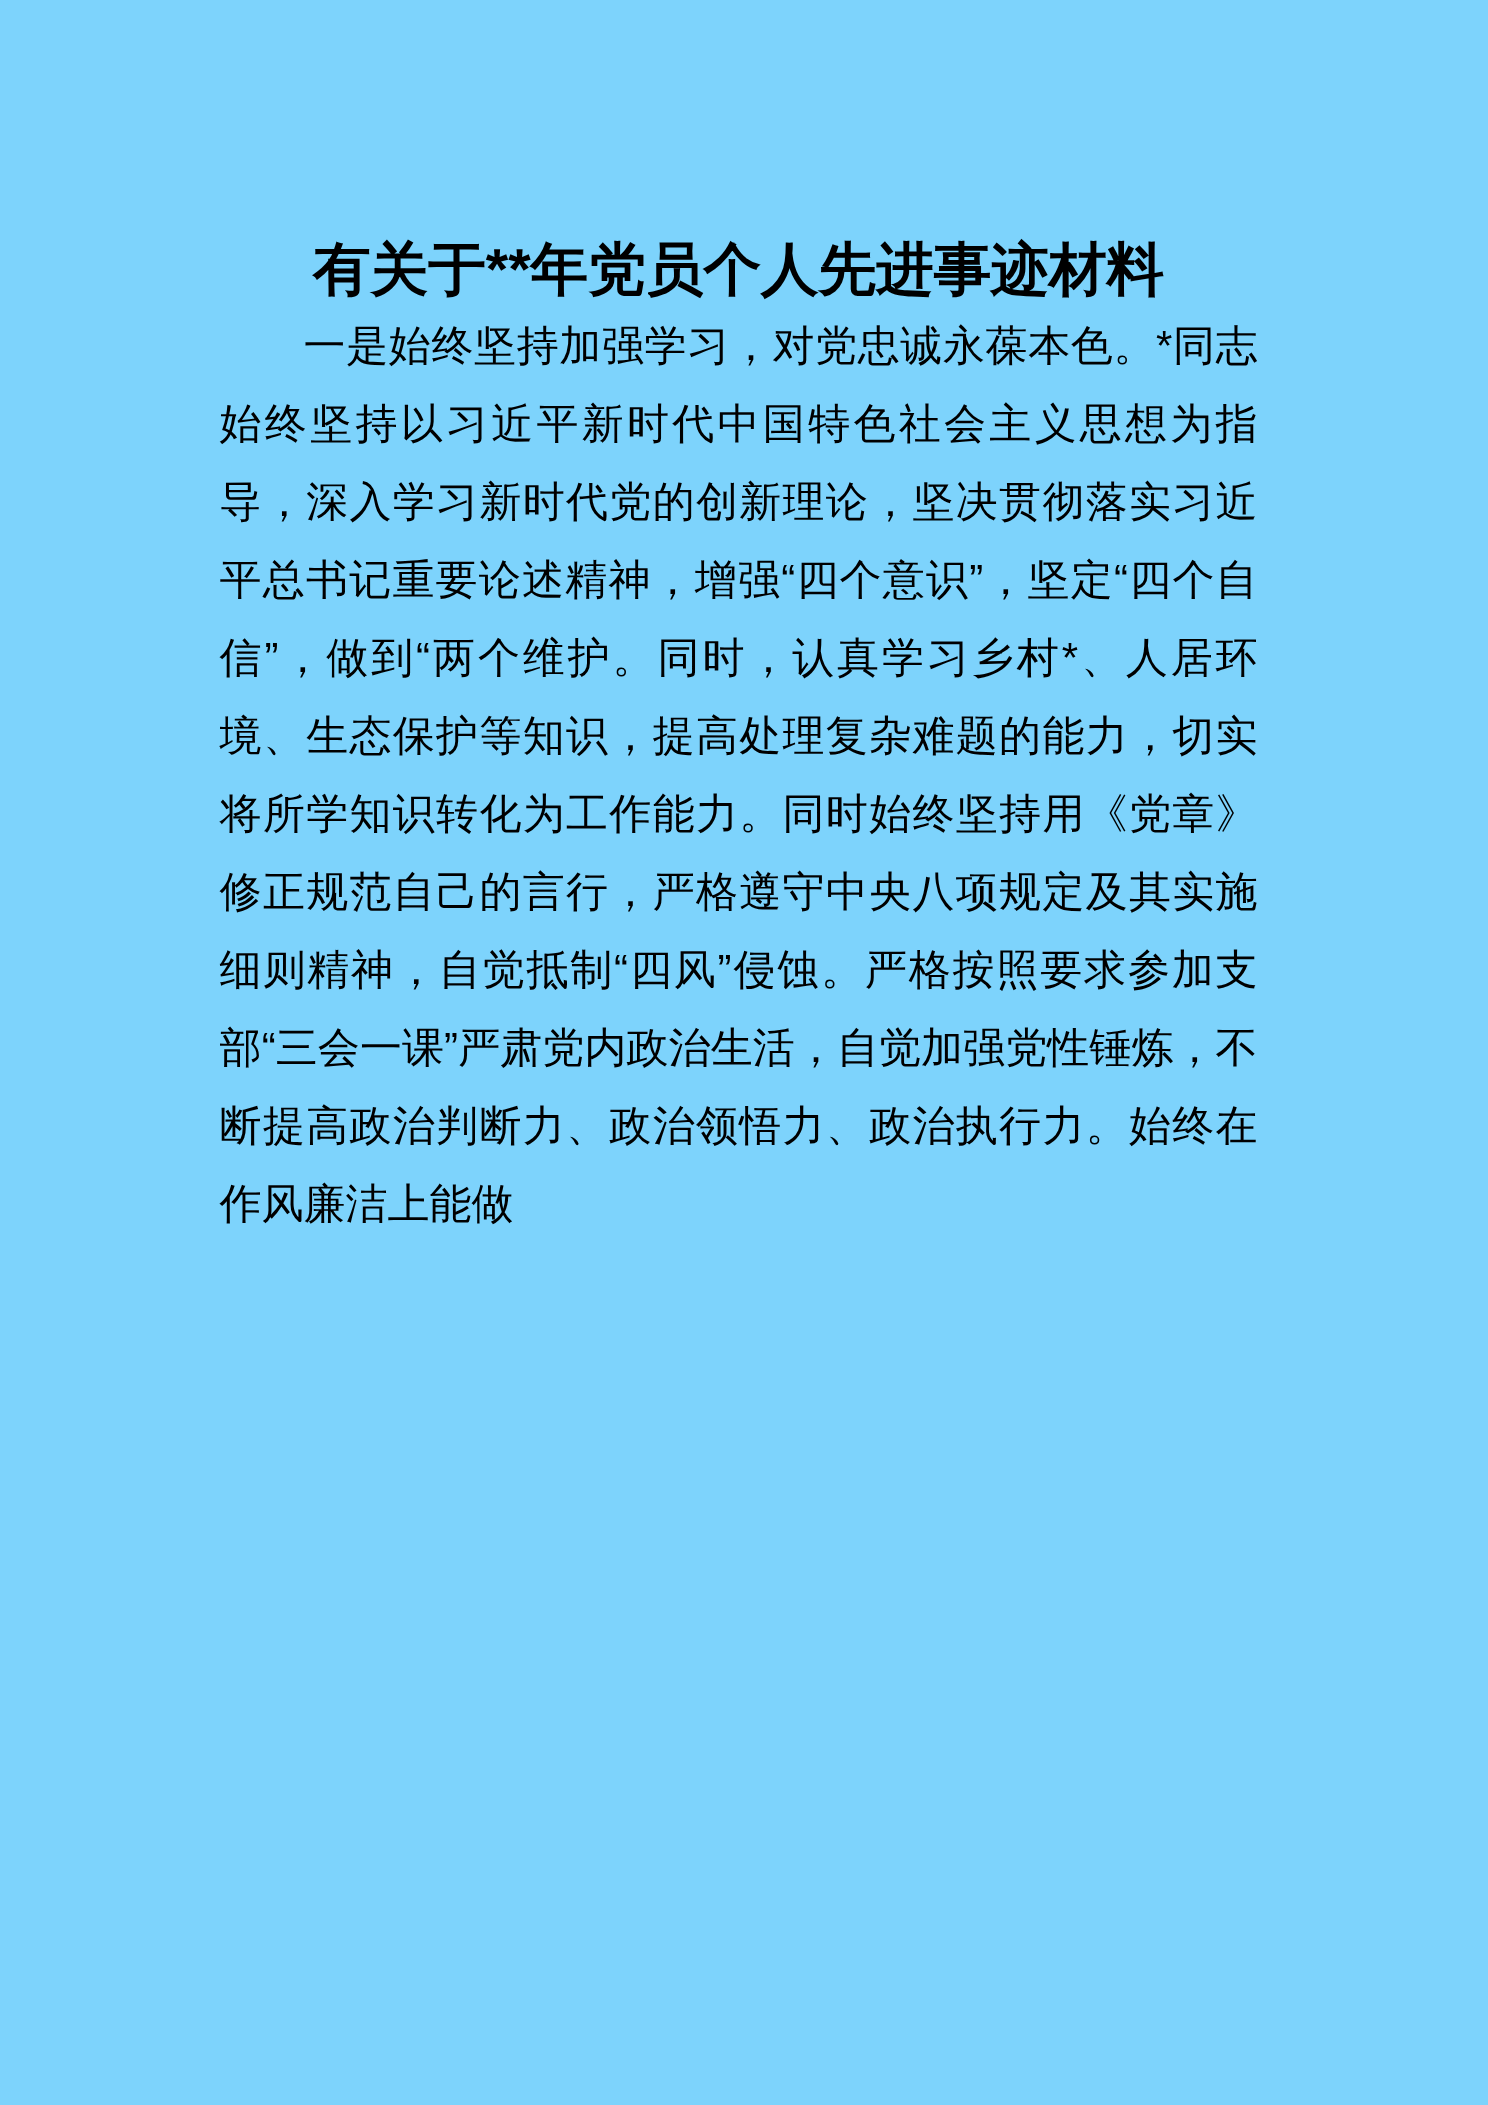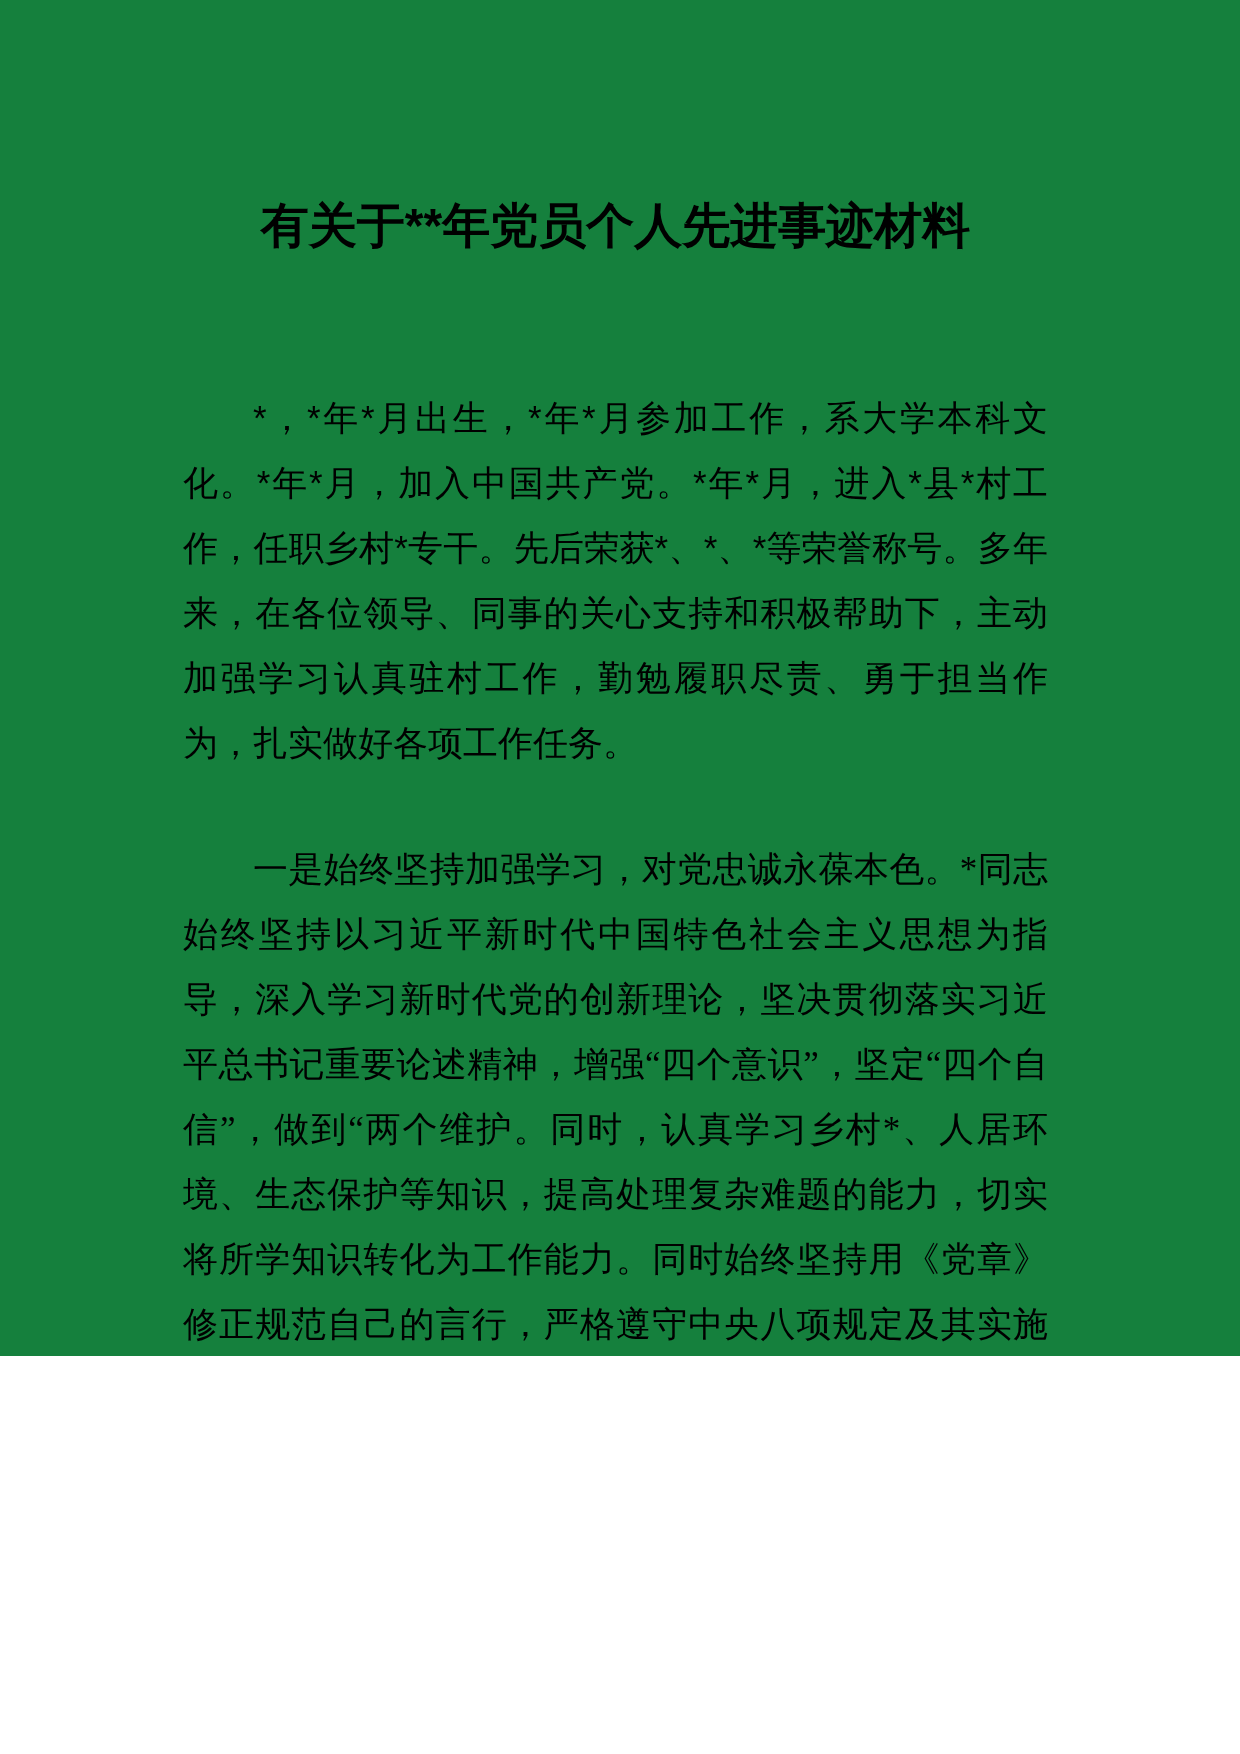--- a/index.html
+++ b/index.html
@@ -8,22 +8,22 @@
   }
   body {
     width: 1240px;
     height: 1754px;
     background: #ffffff;
     font-family: "Liberation Sans", sans-serif;
   }
   .page {
     position: relative;
     width: 1240px;
-    height: 1356px;
-    background: #15803d;
+    height: 1754px;
+    background: #7dd3fc;
     overflow: hidden;
   }
   .content {
     position: absolute;
     left: 183px;
     top: 0;
     width: 865px;
   }
   .doc-title {
     margin: 196px 0 0 0;
@@ -48,16 +48,15 @@
     margin-top: 62px;
     font-family: Liberation Serif, serif;
   }
 </style>
 </head>
 <body style="background: rgb(255, 255, 255);">
 
 <div class="page">
   <div class="content">
     <h1 class="doc-title" style="color: rgb(0, 0, 0);">有关于**年党员个人先进事迹材料</h1>
-    <p class="para para-first" style="color: rgb(0, 0, 0);">*，*年*月出生，*年*月参加工作，系大学本科文化。*年*月，加入中国共产党。*年*月，进入*县*村工作，任职乡村*专干。先后荣获*、*、*等荣誉称号。多年来，在各位领导、同事的关心支持和积极帮助下，主动加强学习认真驻村工作，勤勉履职尽责、勇于担当作为，扎实做好各项工作任务。</p>
     <p class="para" style="color: rgb(0, 0, 0);">一是始终坚持加强学习，对党忠诚永葆本色。*同志始终坚持以习近平新时代中国特色社会主义思想为指导，深入学习新时代党的创新理论，坚决贯彻落实习近平总书记重要论述精神，增强“四个意识”，坚定“四个自信”，做到“两个维护。同时，认真学习乡村*、人居环境、生态保护等知识，提高处理复杂难题的能力，切实将所学知识转化为工作能力。同时始终坚持用《党章》修正规范自己的言行，严格遵守中央八项规定及其实施细则精神，自觉抵制“四风”侵蚀。严格按照要求参加支部“三会一课”严肃党内政治生活，自觉加强党性锤炼，不断提高政治判断力、政治领悟力、政治执行力。始终在作风廉洁上能做</p>
   </div>
 </div>
 
 </body></html>

